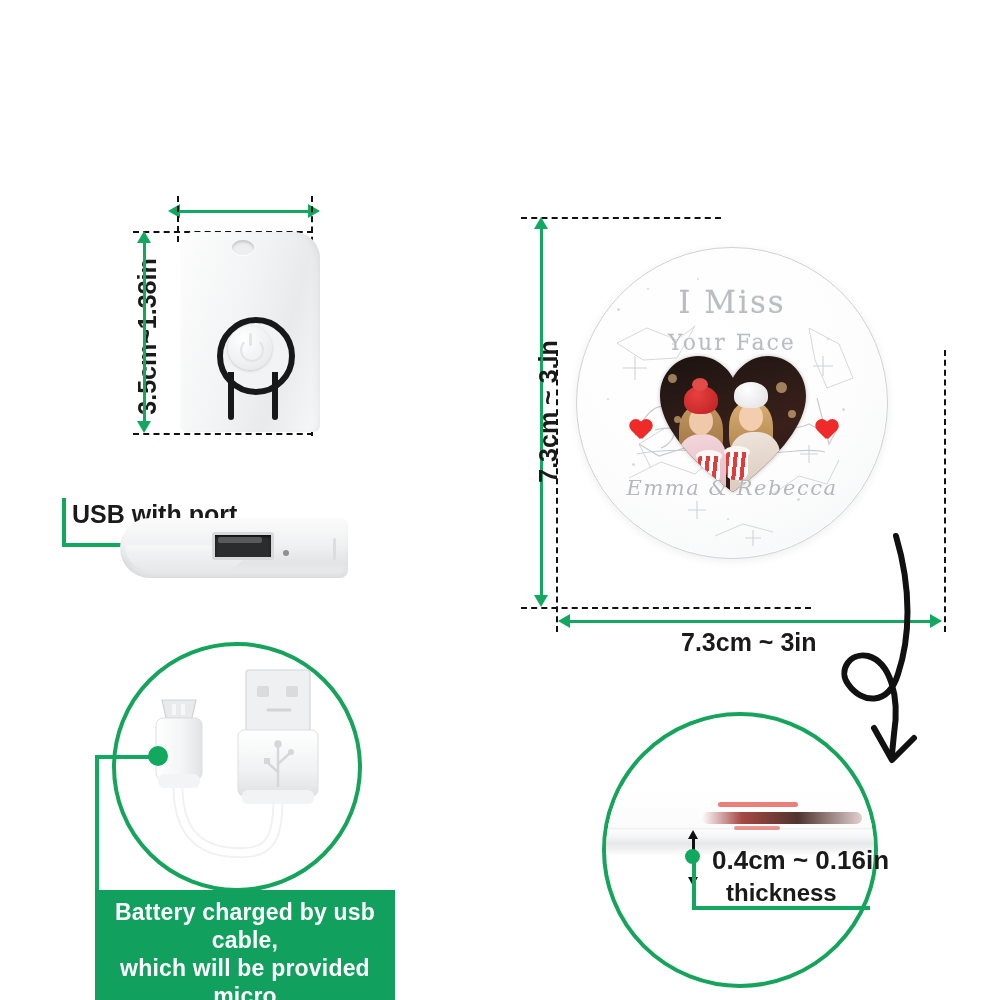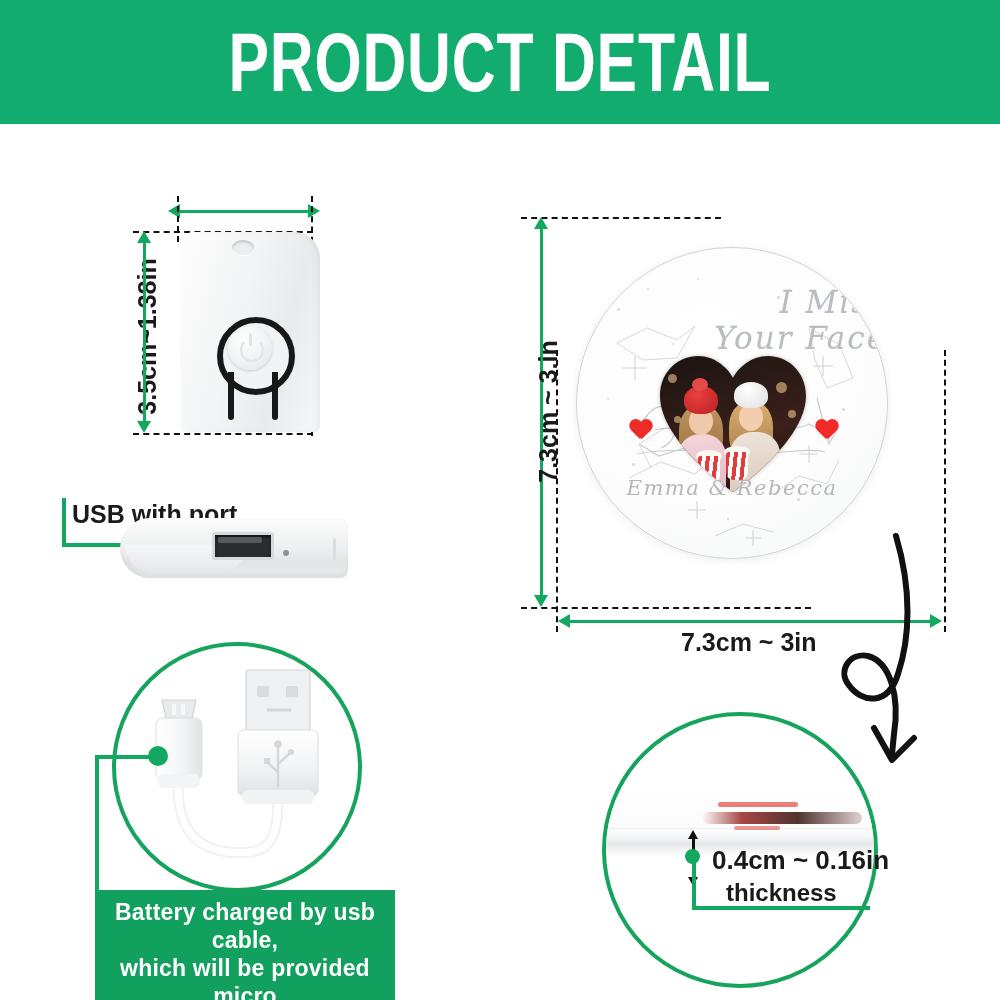--- a/index.html
+++ b/index.html
@@ -146,29 +146,28 @@
   
   .disc{
     position:absolute;left:576px;top:247px;width:310px;height:310px;
     border-radius:50%;
     background:radial-gradient(circle at 42% 32%, #ffffff 0%, #fdfdfd 55%, #f7f8f9 82%, #f1f2f3 100%);
     border:1.5px solid #cfd1d3;
     box-shadow:0 0 0 1px rgba(255,255,255,.7) inset, 0 2px 10px rgba(0,0,0,.07);
     overflow:hidden;
   }
   .disc-script{
-    position:absolute;width:100%;text-align:right;
+    position:absolute;width:100%;text-align:center;
     font-family:"DejaVu Serif", serif;
     color:#b9bcc0;
     text-shadow:0 1px 0 #ffffff, 0 -1px 0 #e7e9ea;
-    font-style:italic;
     pointer-events:none;
   }
   .disc-line1{top:36px;font-size:31px;letter-spacing:2px;}
-  .disc-line2{top:72px;font-size:31px;letter-spacing:2px;}
+  .disc-line2{top:82px;font-size:22px;letter-spacing:2px;}
   .disc-names{
     position:absolute;top:228px;width:100%;text-align:center;
     font-family:"DejaVu Serif", serif;font-style:italic;
     font-size:21px;color:#b4b7bb;letter-spacing:1.5px;
     text-shadow:0 1px 0 #fff;
   }
   .heart-photo{
     position:absolute;left:83px;top:108px;width:146px;height:136px;
     overflow:hidden;
     filter:drop-shadow(0 0 2px rgba(0,0,0,.25));
@@ -268,23 +267,20 @@
   .thickdot{position:absolute;width:15px;height:15px;border-radius:50%;background:#13a85f;}
 
   
   .curvy{position:absolute;left:838px;top:528px;width:170px;height:270px;}
 </style>
 </head>
 <body>
 
 <div id="page">
 
-  <div class="banner">
-    <div class="banner-title">PRODUCT DETAIL</div>
-  </div>
 
 
   <div class="garrow-h" style="left:178px;top:210px;width:132px;"></div>
   <div class="tri tri-l" style="left:168px;top:204px;"></div>
   <div class="tri tri-r" style="left:308px;top:204px;"></div>
 
   <div class="dashv" style="left:177px;top:196px;height:46px;"></div>
   <div class="dashv" style="left:311px;top:196px;height:240px;"></div>
 
   <div class="dashh" style="left:133px;top:231px;width:180px;"></div>

